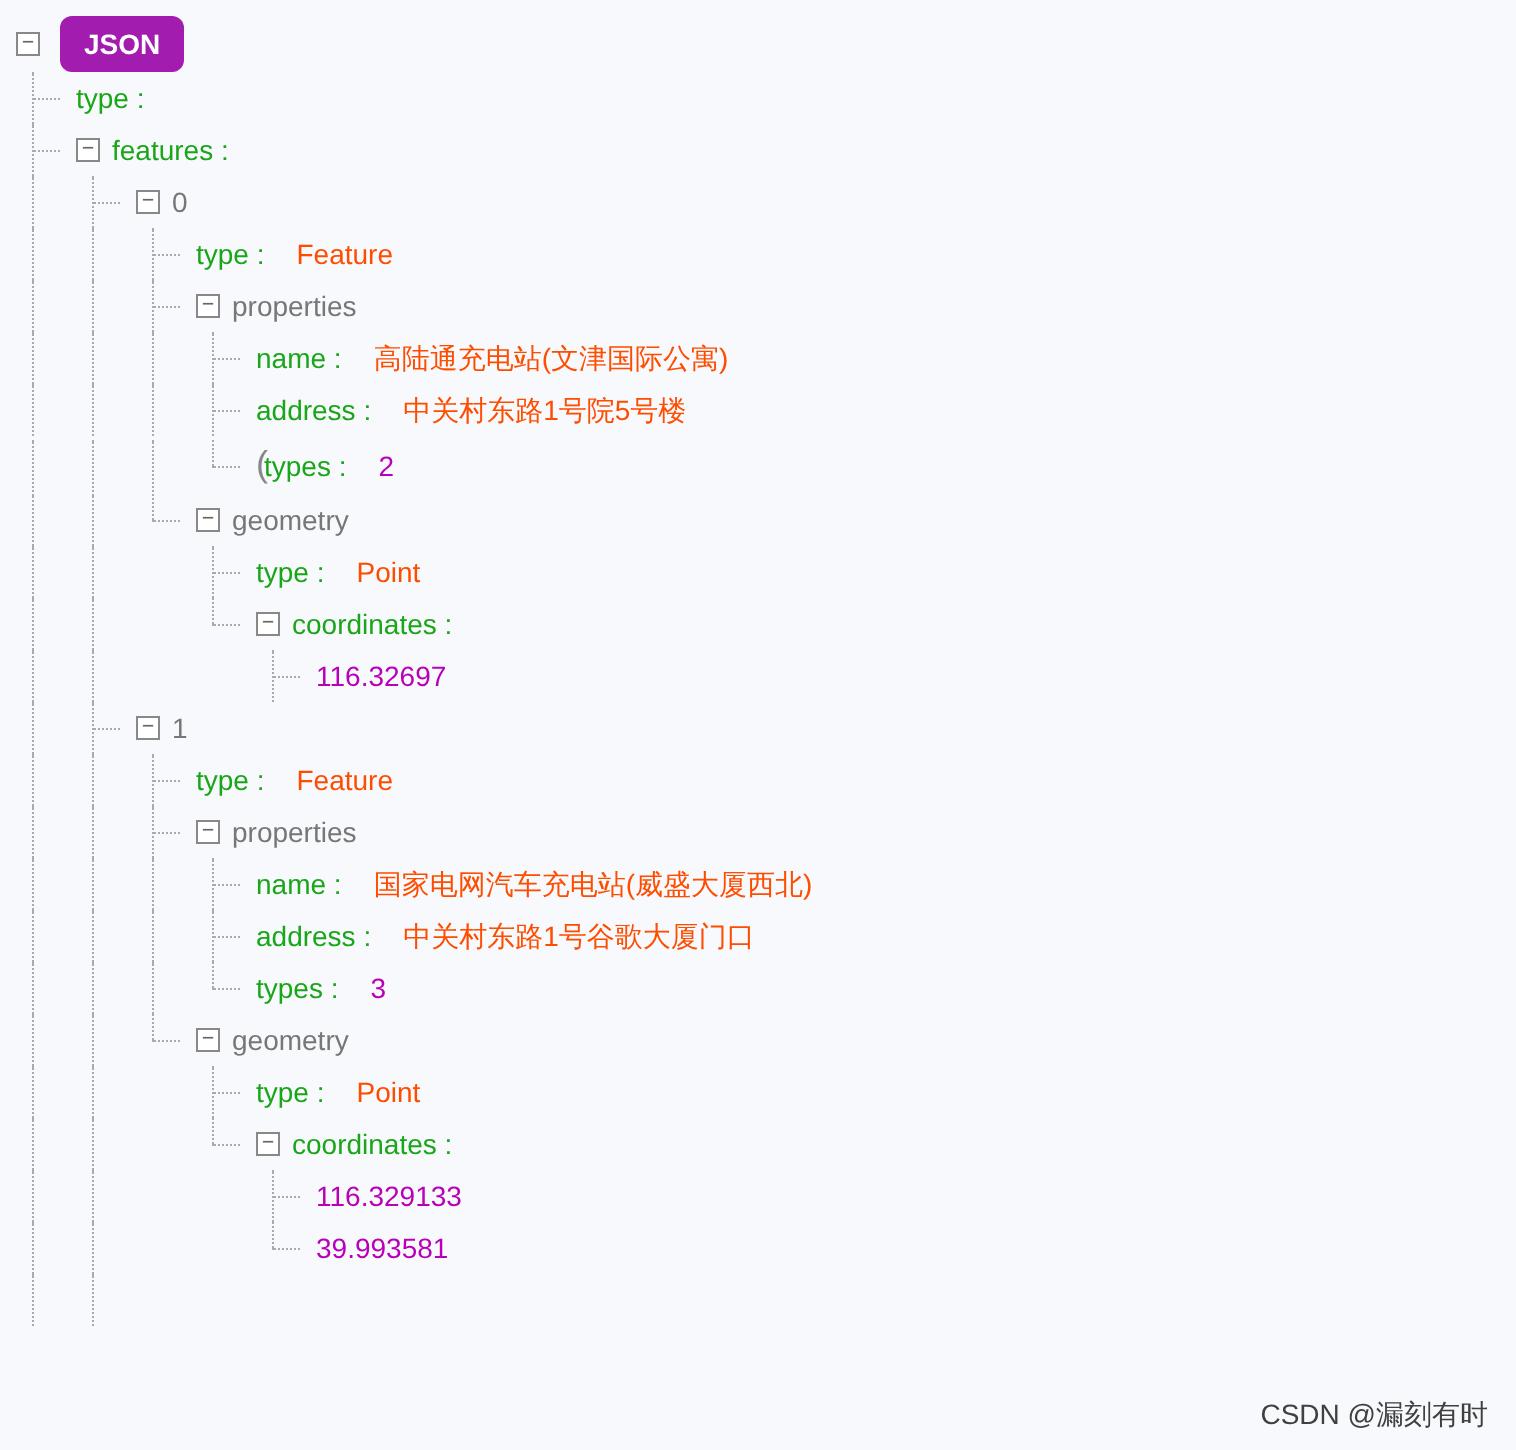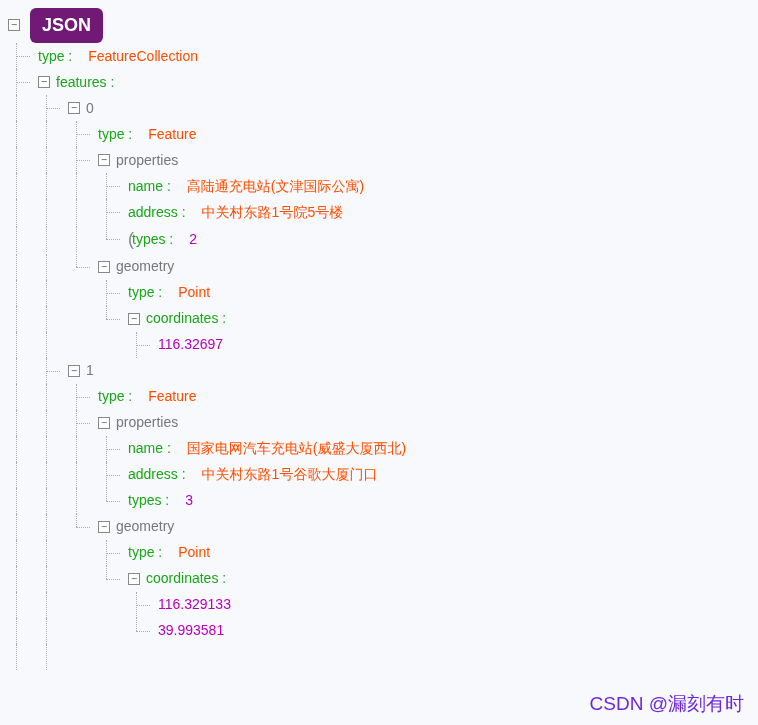--- a/index.html
+++ b/index.html
@@ -60,26 +60,26 @@
       font-size: 10px;
       line-height: 10px;
       color: #666;
       background: #fff;
       cursor: pointer;
       margin-right: 6px;
       flex-shrink: 0;
       font-family: monospace;
     }
     .badge {
-      background: #701a75;
+      background: #a21caf;
       color: #fff;
       padding: 3px 12px;
       border-radius: 6px;
       font-weight: bold;
-      font-size: 18px;
+      font-size: 14px;
       margin-left: 4px;
     }
     .key {
       color: #19a619;
       font-weight: normal;
       margin-right: 6px;
     }
     .key.arr {
       color: #777;
       font-weight: normal;
@@ -92,43 +92,42 @@
       color: #b800b8;
       margin-left: 10px;
     }
     .obj-label {
       color: #777;
     }
     .watermark {
       position: fixed;
       right: 14px;
       bottom: 8px;
-      color: #6d28d9;
-      font-size: 19px;
+      color: #404040;
+      font-size: 14px;
     }
     .paren {
       color: #888;
       font-size: 18px;
       margin-right: -2px;
     }
   </style>
 </head>
 <body>
 
 <div class="tree-root">
 
   <div class="row">
     <span class="toggle">−</span>
     <span class="badge">JSON</span>
   </div>
 
   <div class="row">
     <span class="indent line branch"></span>
     <span class="key">type :</span>
-    <span class="val-str">FeatureCollection</span>
   </div>
 
   <div class="row">
     <span class="indent line branch"></span>
     <span class="toggle">−</span>
     <span class="key">features :</span>
   </div>
 
   <div class="row">
     <span class="indent line"></span>

